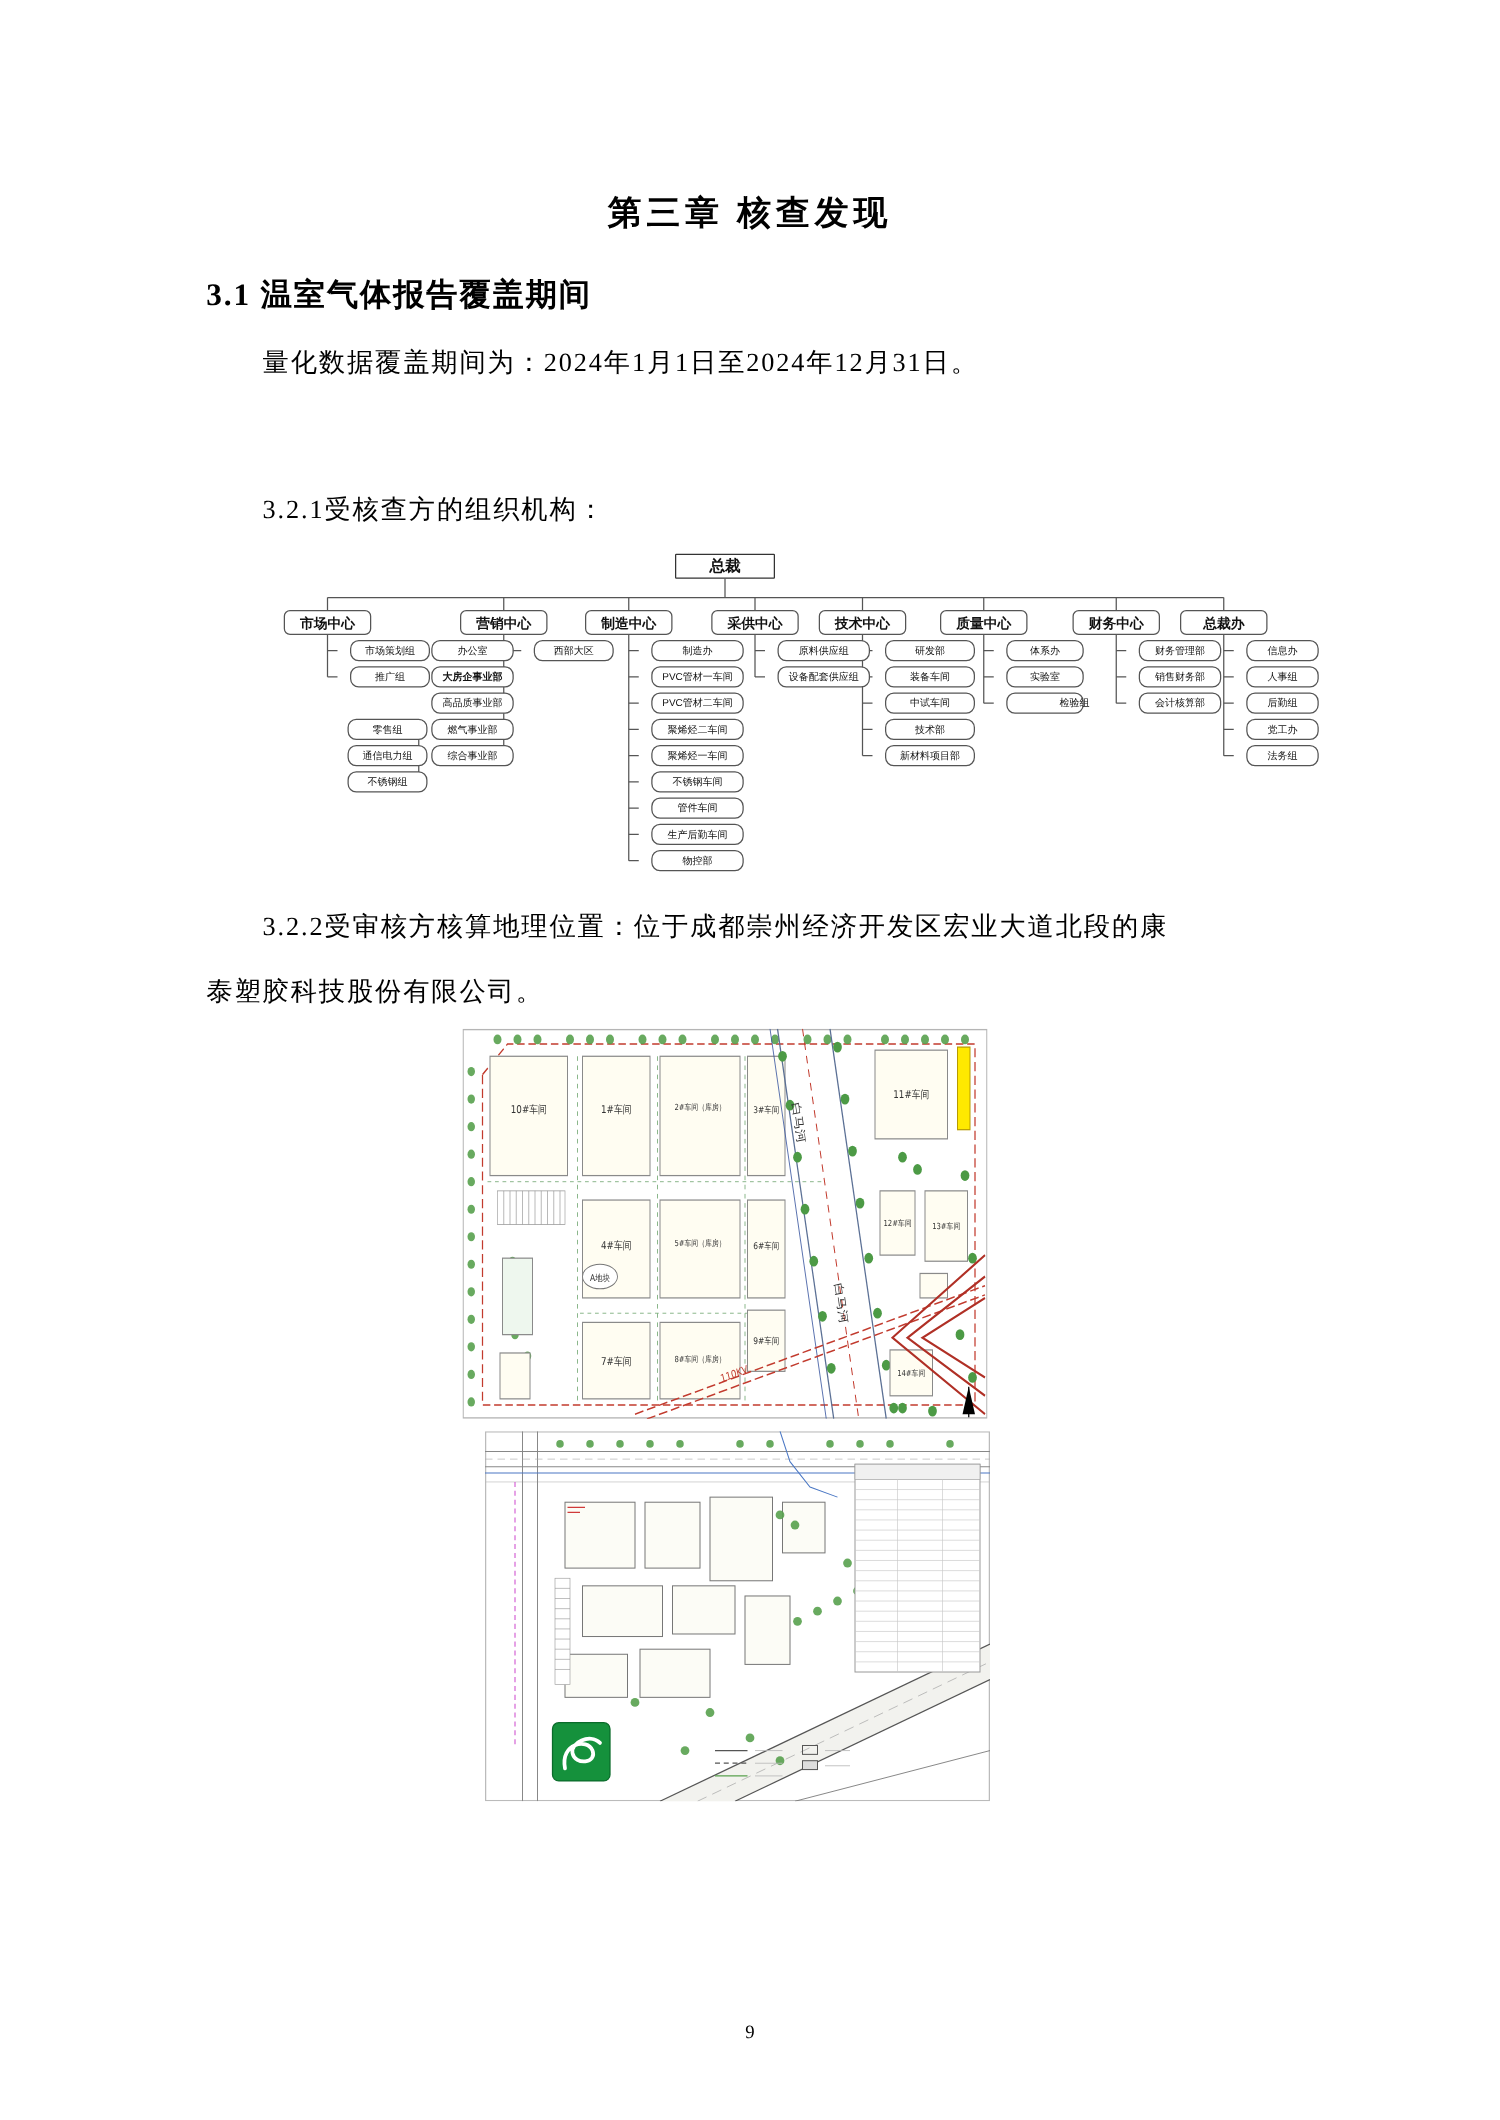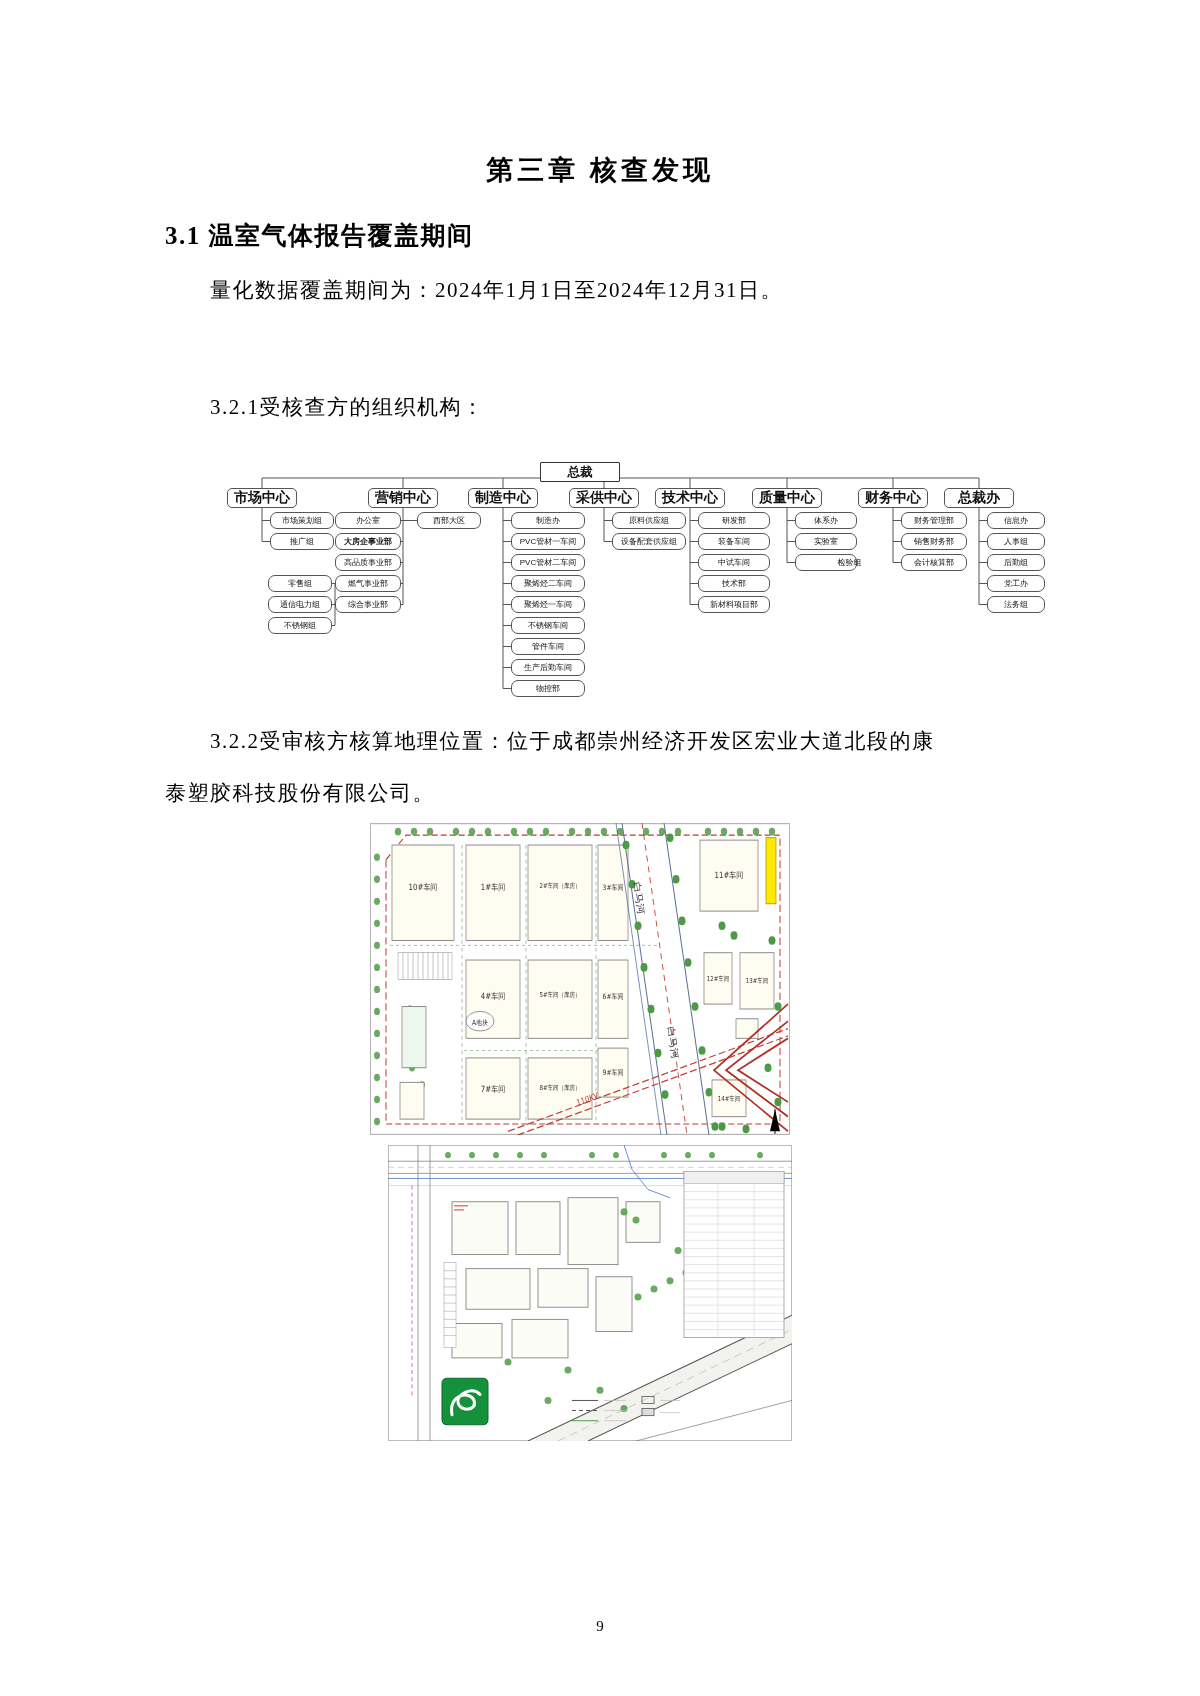--- a/index.html
+++ b/index.html
@@ -17,23 +17,23 @@
   .s322b{left:165px;top:779px}
   .pageno{position:absolute;top:1618px;left:0;right:0;text-align:center;font-size:15px;}
 
   
   #orgchart{position:absolute;left:180px;top:440px;width:1000px;height:272px;}
   #org-lines{position:absolute;left:0;top:0;}
   #org-lines line{stroke:#555;stroke-width:1;}
   .obox{position:absolute;box-sizing:border-box;display:flex;align-items:center;justify-content:center;
         background:#fff;border:1px solid #555;white-space:nowrap;
         font-family:"Liberation Sans",sans-serif;color:#111;}
-  .obox.root{font-size:12.5px;font-weight:700;border-radius:1px;border-color:#333;margin-top:19px;}
-  .obox.head{font-size:14px;font-weight:700;border-radius:5px;}
-  .obox.kid{font-size:8px;border-radius:7px;}
+  .obox.root{font-size:12.5px;font-weight:700;border-radius:1px;border-color:#333;}
+  .obox.head{font-size:11px;font-weight:700;border-radius:5px;}
+  .obox.kid{font-size:8px;border-radius:7px;margin-left:10px;}
 
   
   .map1{position:absolute;left:370px;top:823px;width:420px;height:312px;}
   .map2{position:absolute;left:388px;top:1145px;width:404px;height:296px;}
   .map1 svg,.map2 svg{display:block;}
   text.mlbl{font-family:"DejaVu Sans",sans-serif;fill:#333;text-anchor:middle;}
   text.mred{font-family:"DejaVu Sans",sans-serif;fill:#c23b2e;text-anchor:middle;}
 </style>
 </head>
 <body>

